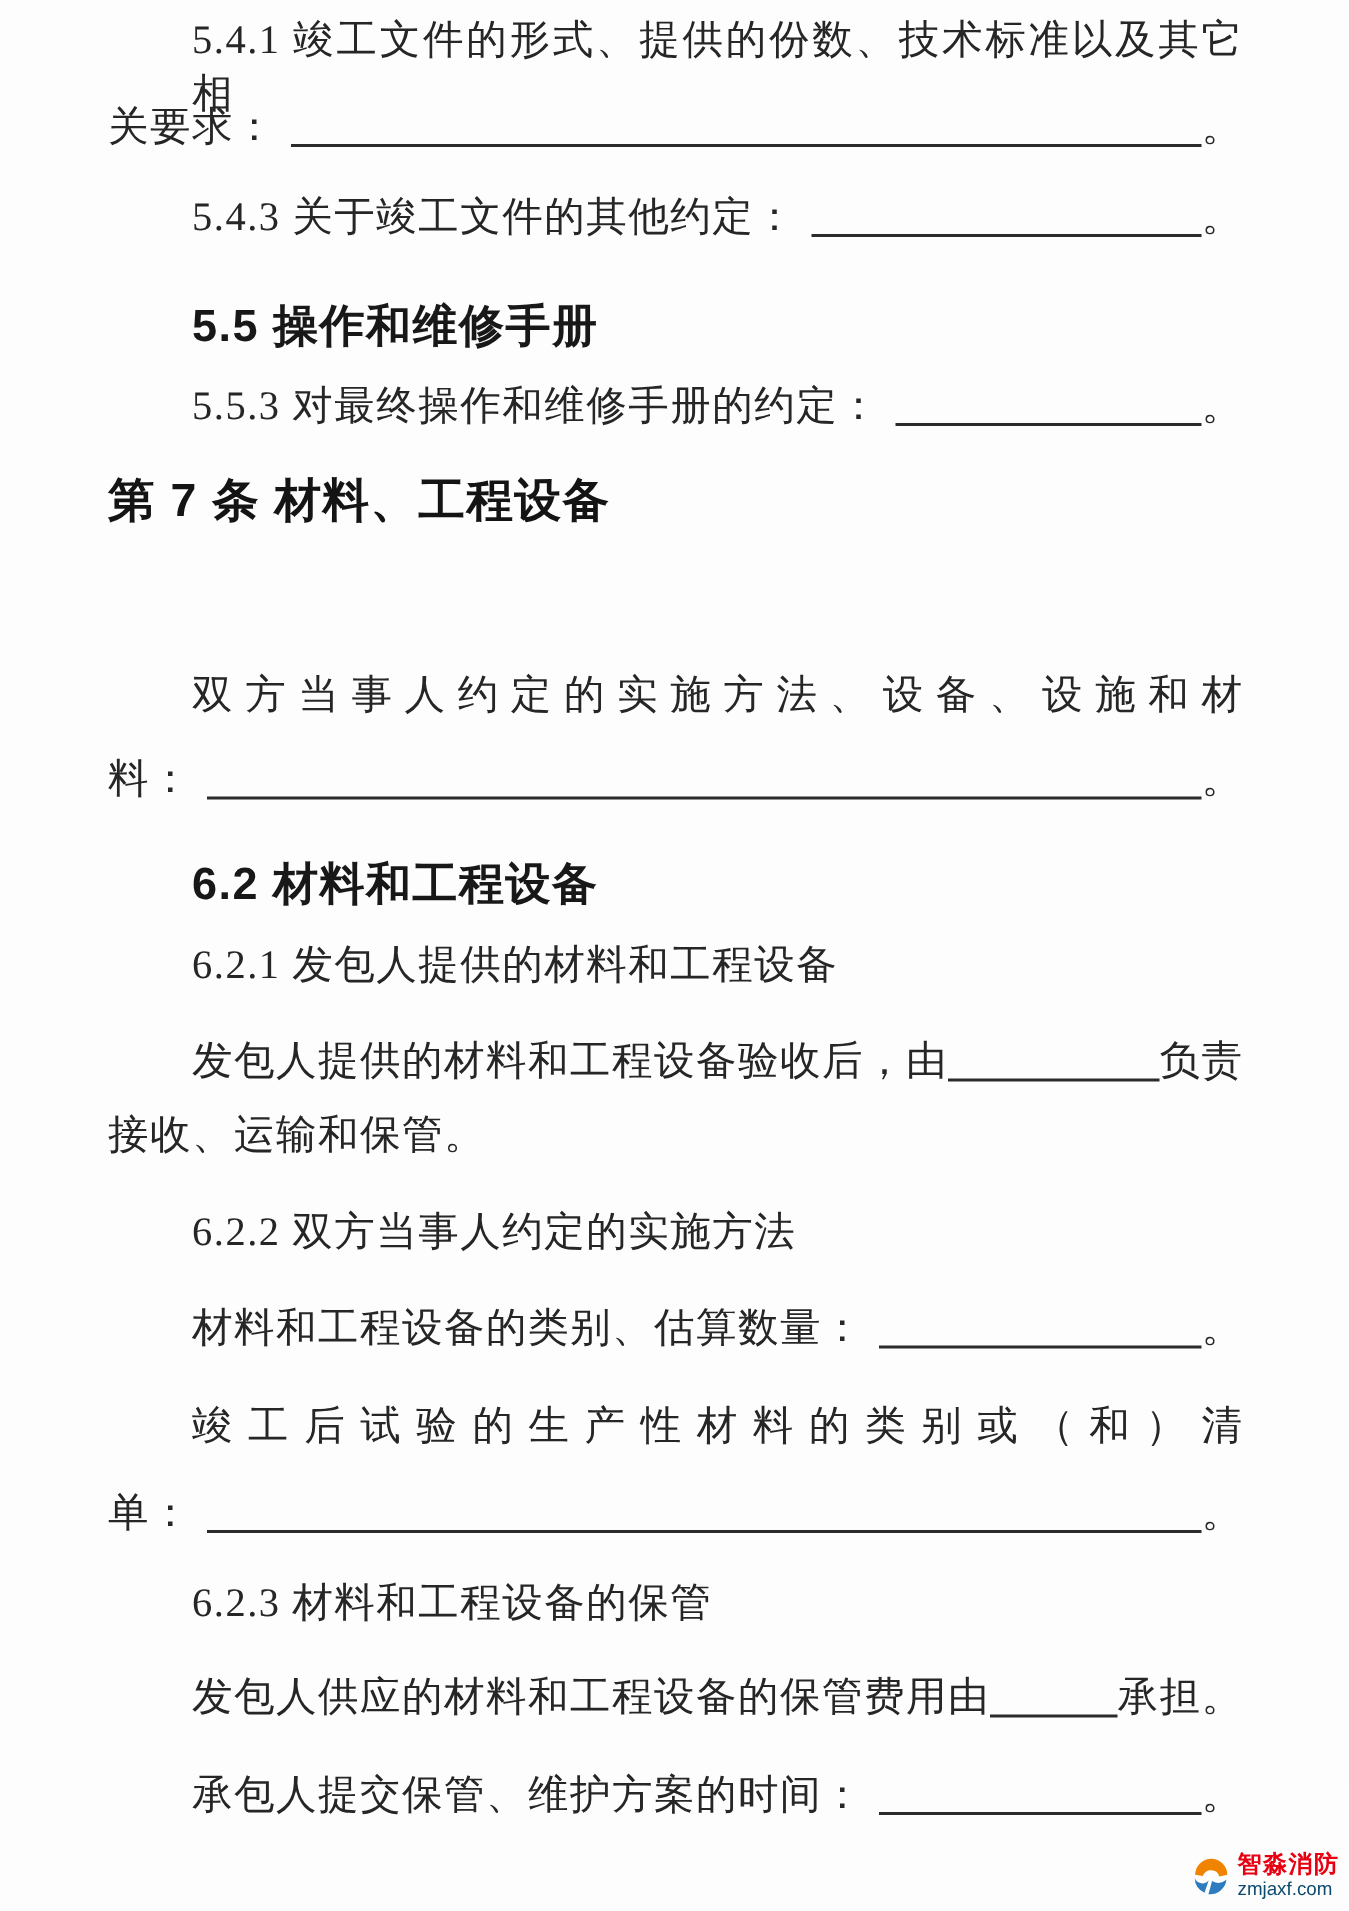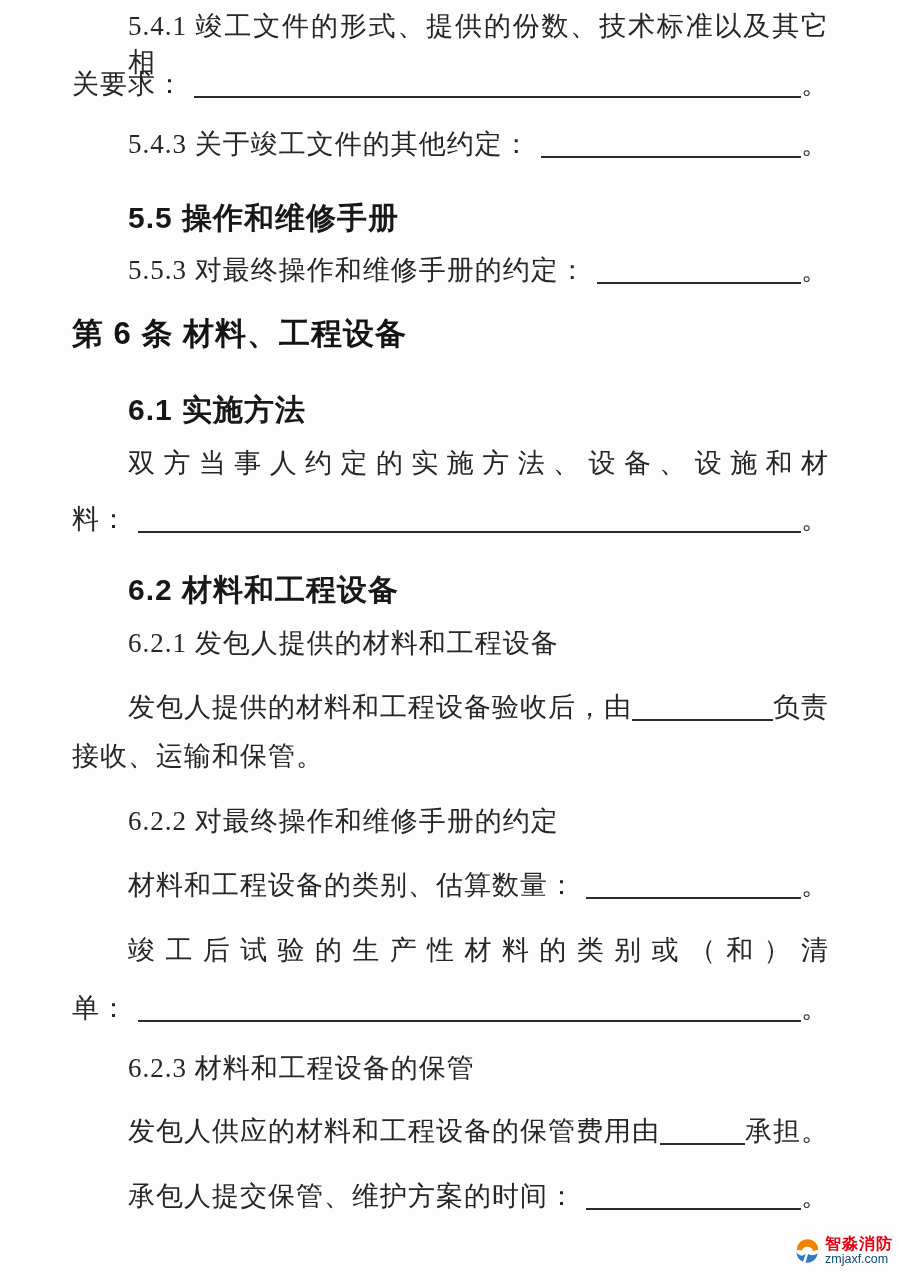--- a/index.html
+++ b/index.html
@@ -73,23 +73,22 @@
   </div>
 
   <div class="line indent h2" style="top:188px">5.5 操作和维修手册</div>
 
   <div class="line flexline indent" style="top:252px">
     <span class="txt">5.5.3 对最终操作和维修手册的约定：</span>
     <span class="blank gap"></span>
     <span class="txt">。</span>
   </div>
 
-  <div class="line h1" style="top:312px">第 6 条  材料、工程设备</div>
+  <div class="line h1" style="top:312px">第 7 条  材料、工程设备</div>
 
-  <div class="line indent h2" style="top:380px">6.1 实施方法</div>
 
   <div class="line indent jfull" style="top:445px">双方当事人约定的实施方法、设备、设施和材</div>
 
   <div class="line flexline" style="top:501px">
     <span class="txt">料：</span>
     <span class="blank gap"></span>
     <span class="txt">。</span>
   </div>
 
   <div class="line indent h2" style="top:560px">6.2 材料和工程设备</div>
@@ -97,21 +96,21 @@
   <div class="line indent" style="top:625px">6.2.1 发包人提供的材料和工程设备</div>
 
   <div class="line" style="top:738px">接收、运输和保管。</div>
 
   <div class="line flexline indent" style="top:689px">
     <span class="txt">发包人提供的材料和工程设备验收后，由</span>
     <span class="blank"></span>
     <span class="txt">负责</span>
   </div>
 
-  <div class="line indent" style="top:803px">6.2.2 对最终操作和维修手册的约定</div>
+  <div class="line indent" style="top:803px">6.2.2 双方当事人约定的实施方法</div>
 
   <div class="line flexline indent" style="top:867px">
     <span class="txt">材料和工程设备的类别、估算数量：</span>
     <span class="blank gap"></span>
     <span class="txt">。</span>
   </div>
 
   <div class="line indent jfull" style="top:932px">竣工后试验的生产性材料的类别或（和）清</div>
 
   <div class="line flexline" style="top:990px">

